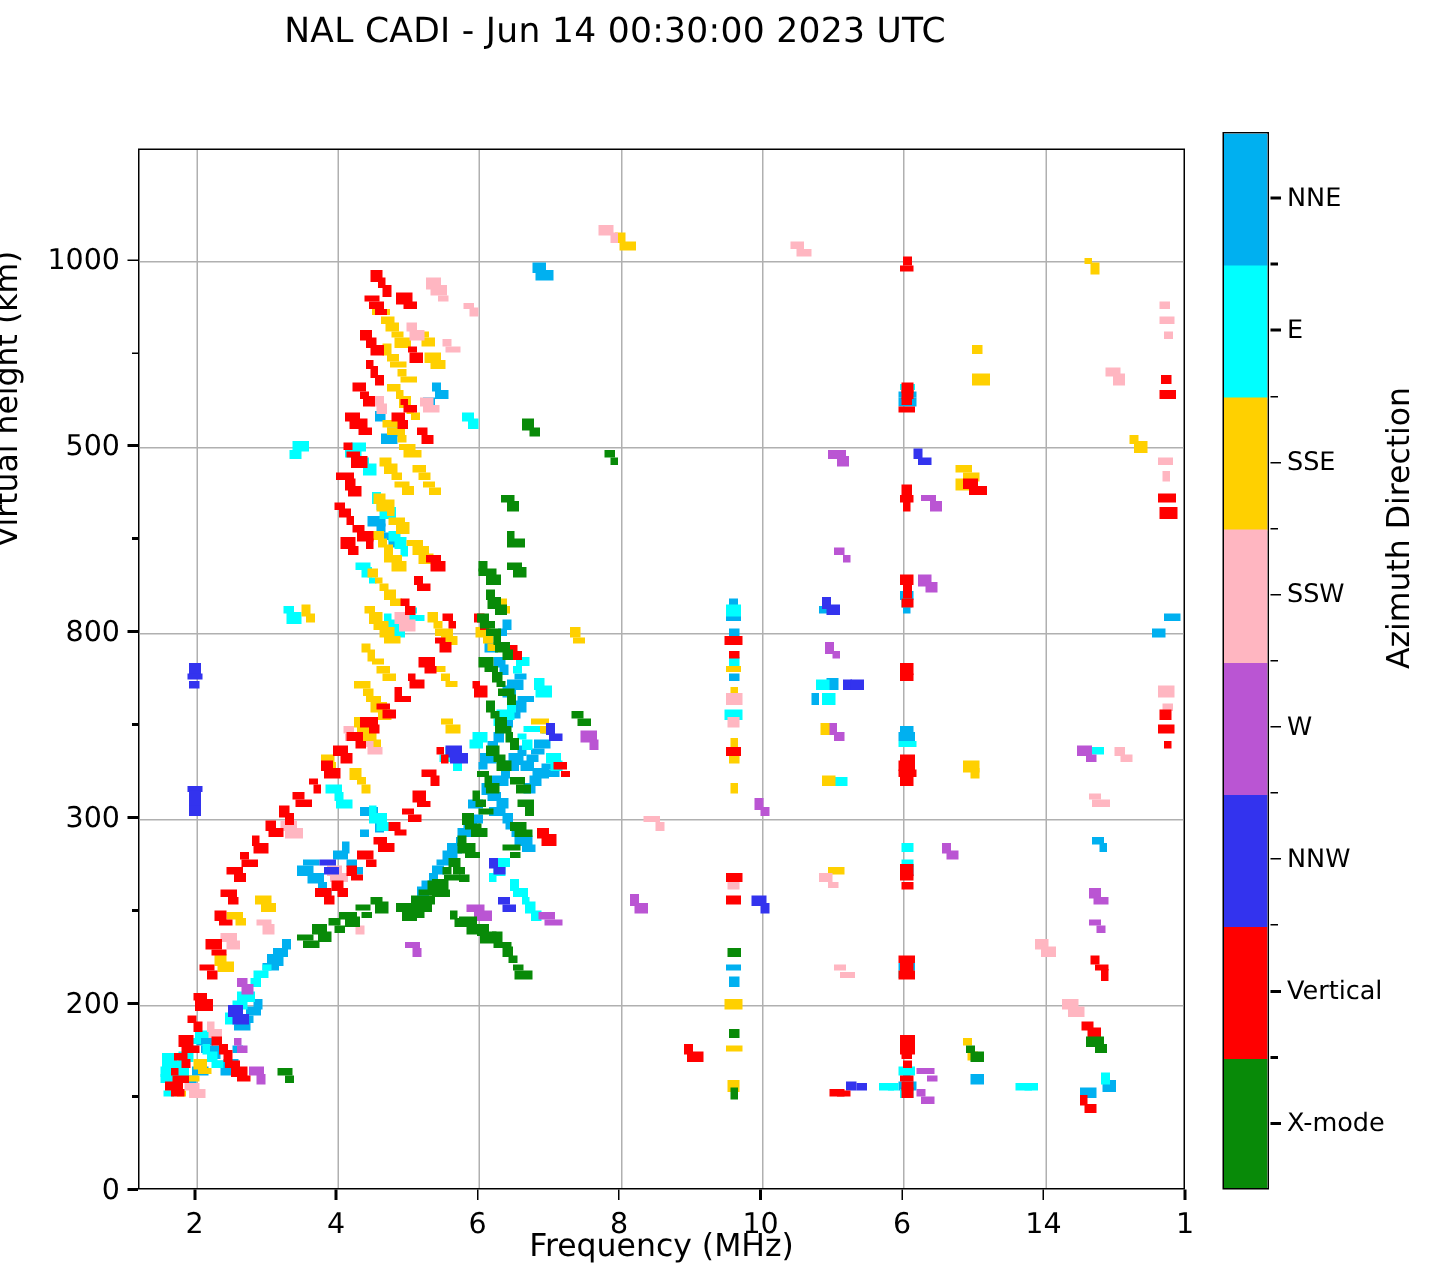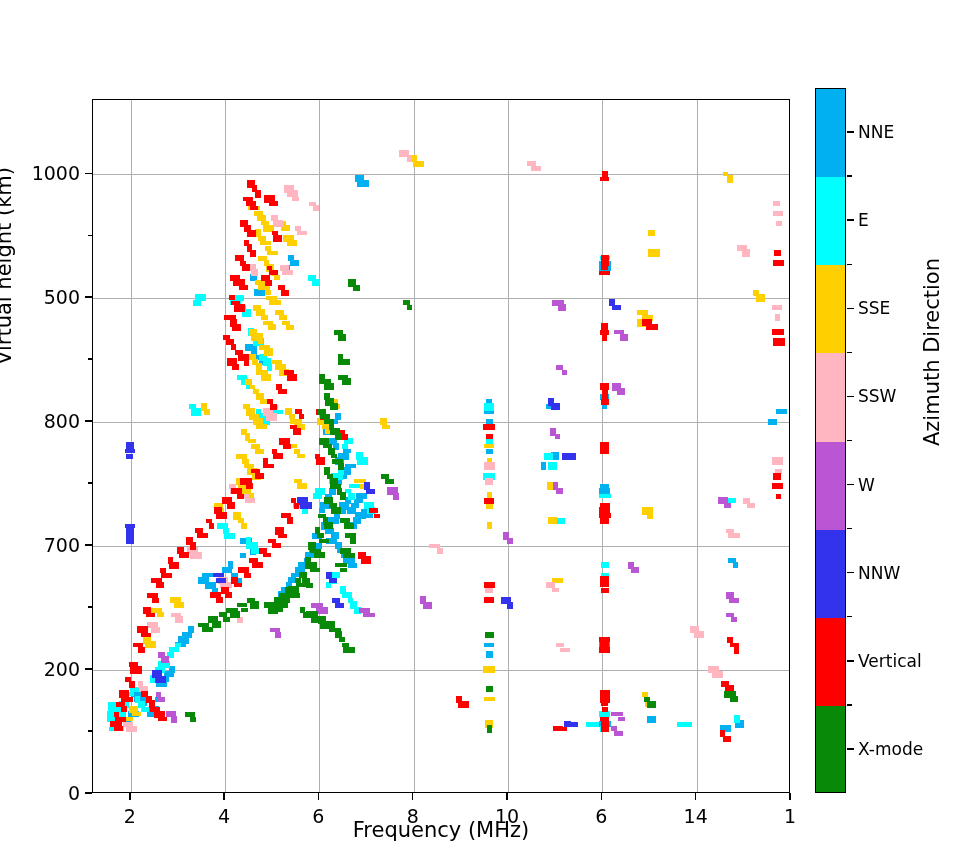--- a/index.html
+++ b/index.html
@@ -53,20 +53,21 @@
     position:absolute;left:920px;top:632px;width:560px;
     transform:rotate(-90deg);transform-origin:0 0;
     font-size:21px;color:#000;text-align:center;white-space:nowrap;
   }
 </style>
 </head>
 <body>
 
 <div id="root">
 
+  <div id="title">NAL CADI - Jun 14 00:30:00 2023 UTC</div>
 
   <div id="plot">
     <div id="gridlayer">
         <div class="gl-v" style="left: 37.7px;"></div>
         <div class="gl-v" style="left: 132.1px;"></div>
         <div class="gl-v" style="left: 226.4px;"></div>
         <div class="gl-v" style="left: 320.7px;"></div>
         <div class="gl-v" style="left: 415px;"></div>
         <div class="gl-v" style="left: 509.4px;"></div>
         <div class="gl-v" style="left: 603.7px;"></div>
@@ -870,21 +871,21 @@
         <div class="pt" style="left: 259.7px; top: 184.8px; width: 7px; height: 6px; background: rgb(8, 138, 8);"></div>
       </div>
   </div>
 
   <div id="axes-decor">
       <div class="ytick" style="left: 85px; top: 792.2px;"></div>
       <div class="ylab" style="right: 878px; top: 793px;">0</div>
       <div class="ytick" style="left: 85px; top: 668.271px;"></div>
       <div class="ylab" style="right: 878px; top: 669.071px;">200</div>
       <div class="ytick" style="left: 85px; top: 544.343px;"></div>
-      <div class="ylab" style="right: 878px; top: 545.143px;">700</div>
+      <div class="ylab" style="right: 878px; top: 545.143px;">300</div>
       <div class="ytick" style="left: 85px; top: 420.414px;"></div>
       <div class="ylab" style="right: 878px; top: 421.214px;">800</div>
       <div class="ytick" style="left: 85px; top: 296.486px;"></div>
       <div class="ylab" style="right: 878px; top: 297.286px;">500</div>
       <div class="ytick" style="left: 85px; top: 172.557px;"></div>
       <div class="ylab" style="right: 878px; top: 173.357px;">1000</div>
       <div class="ytick minor" style="left: 88px; top: 730.236px;"></div>
       <div class="ytick minor" style="left: 88px; top: 606.307px;"></div>
       <div class="ytick minor" style="left: 88px; top: 482.379px;"></div>
       <div class="ytick minor" style="left: 88px; top: 358.45px;"></div>

